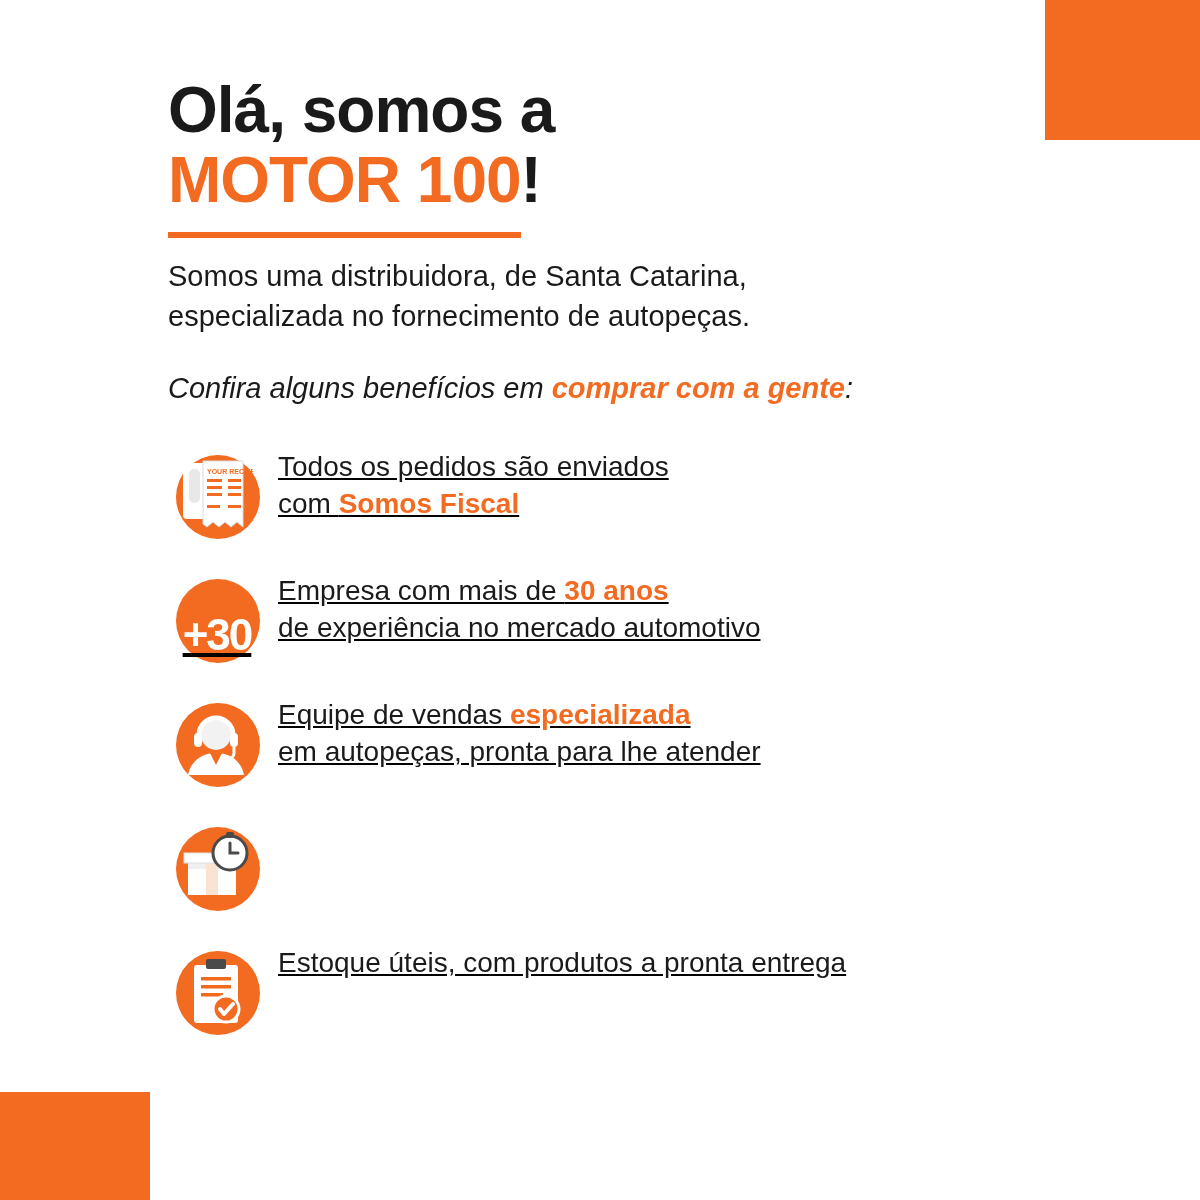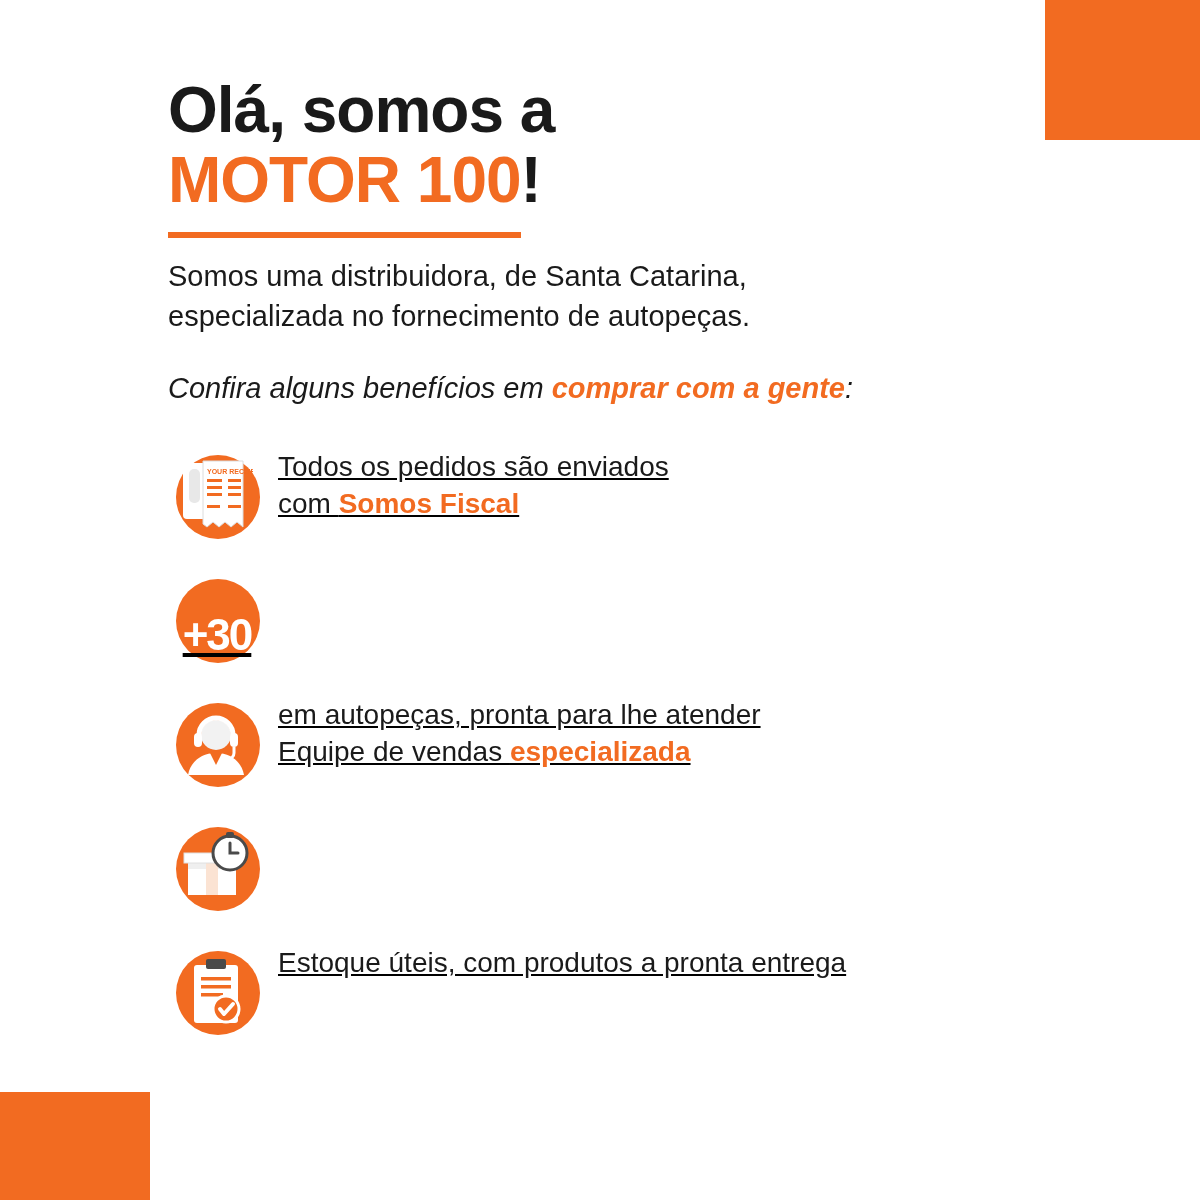--- a/index.html
+++ b/index.html
@@ -178,38 +178,42 @@
         <span class="line">Todos os pedidos são enviados</span>
         <span class="line"><span>com </span><span class="accent">Somos Fiscal</span></span>
       </span>
     </li>
 
     <li class="benefit">
       <span class="benefit-icon">
         <span class="circle"></span>
         <span class="badge-30">+30</span>
       </span>
+      <span class="benefit-text">
+        <span class="line"><span>Empresa com mais de </span><span class="accent">30 anos</span></span>
+        <span class="line">de experiência no mercado automotivo</span>
+      </span>
     </li>
 
     <li class="benefit">
       <span class="benefit-icon">
         <span class="circle"></span>
         <svg class="icon-svg" width="84" height="84" viewBox="0 0 84 84">
           <circle cx="42" cy="32" r="15" fill="#f2f2f2"></circle>
           <path d="M42 50 c-16 0 -26 10 -28 22 h56 c-2 -12 -12 -22 -28 -22 Z" fill="#ffffff"></path>
           <path d="M36 50 l6 12 l6 -12 l-4 -2 h-4 Z" fill="#F26B21"></path>
           <path d="M25 32 a17 17 0 0 1 34 0" fill="none" stroke="#ffffff" stroke-width="5"></path>
           <rect x="20" y="30" width="8" height="14" rx="4" fill="#ffffff"></rect>
           <rect x="56" y="30" width="8" height="14" rx="4" fill="#ffffff"></rect>
           <path d="M60 44 v6 a6 6 0 0 1 -6 6 h-6" fill="none" stroke="#ffffff" stroke-width="3"></path>
         </svg>
       </span>
       <span class="benefit-text">
+        <span class="line"><span>Equipe de vendas </span><span class="accent">especializada</span></span>
         <span class="line">em autopeças, pronta para lhe atender</span>
-        <span class="line"><span>Equipe de vendas </span><span class="accent">especializada</span></span>
       </span>
     </li>
 
     <li class="benefit">
       <span class="benefit-icon">
         <span class="circle"></span>
         <svg class="icon-svg" width="84" height="84" viewBox="0 0 84 84">
           <rect x="14" y="34" width="48" height="34" fill="#ffffff"></rect>
           <rect x="14" y="34" width="48" height="8" fill="#efefef"></rect>
           <rect x="32" y="34" width="12" height="34" fill="#fbe3d3"></rect>

